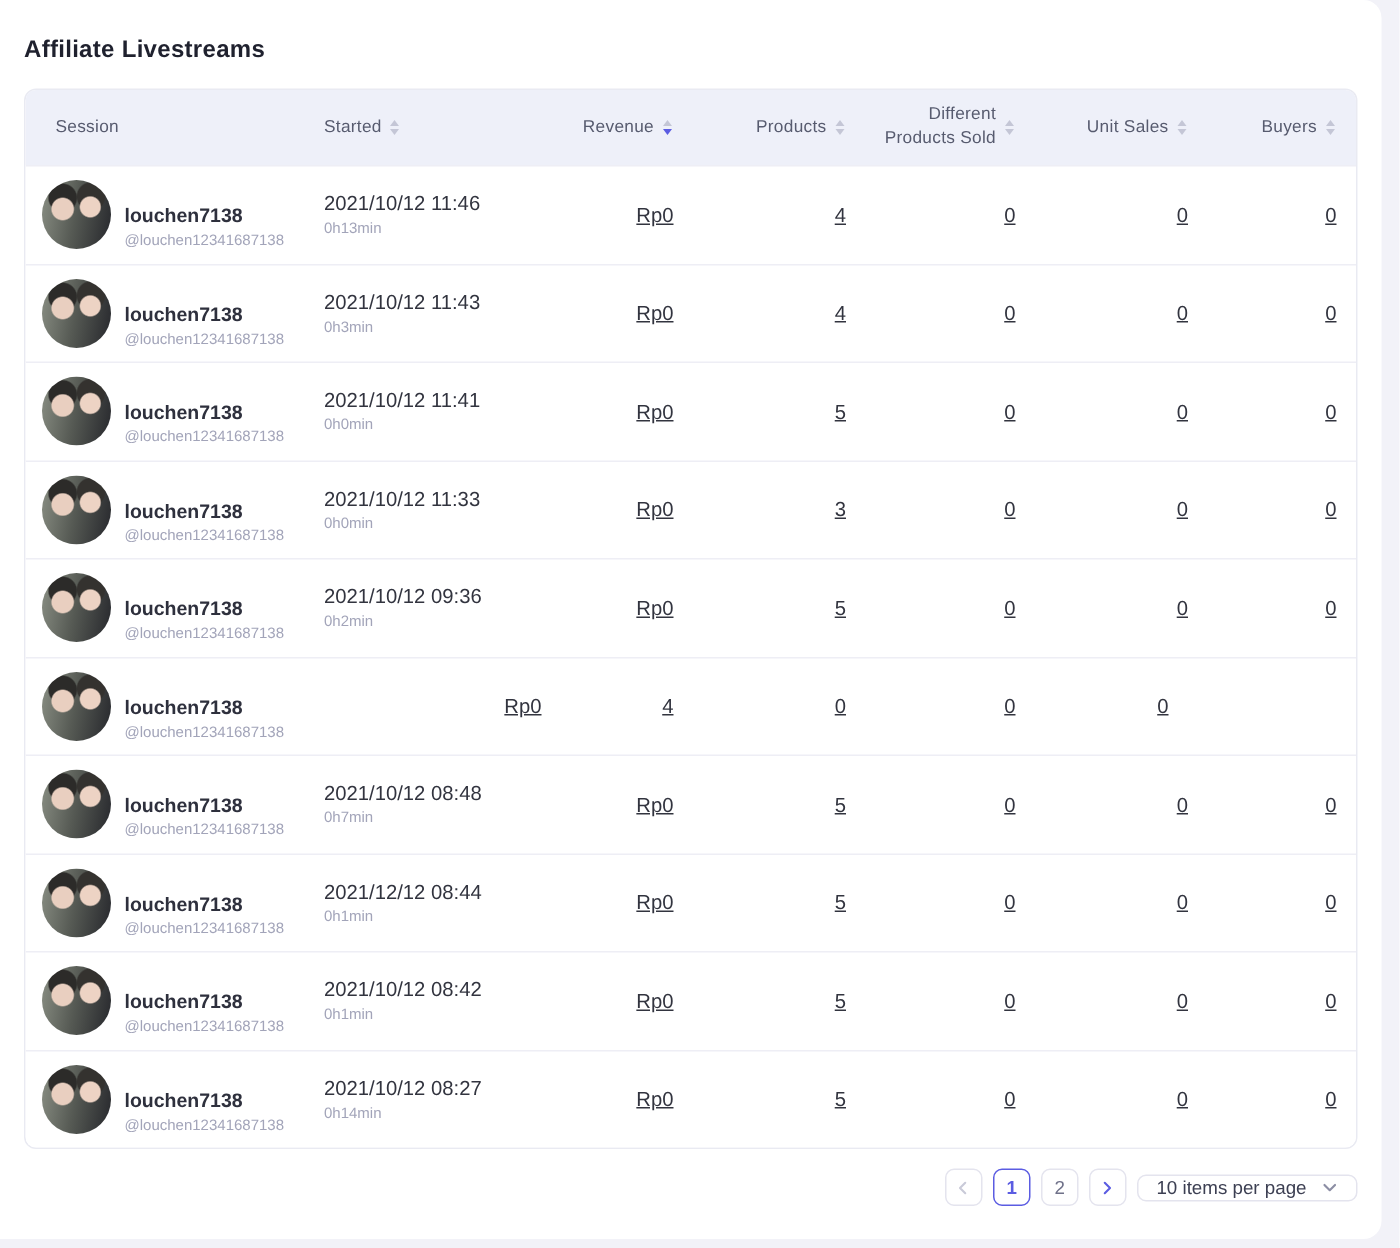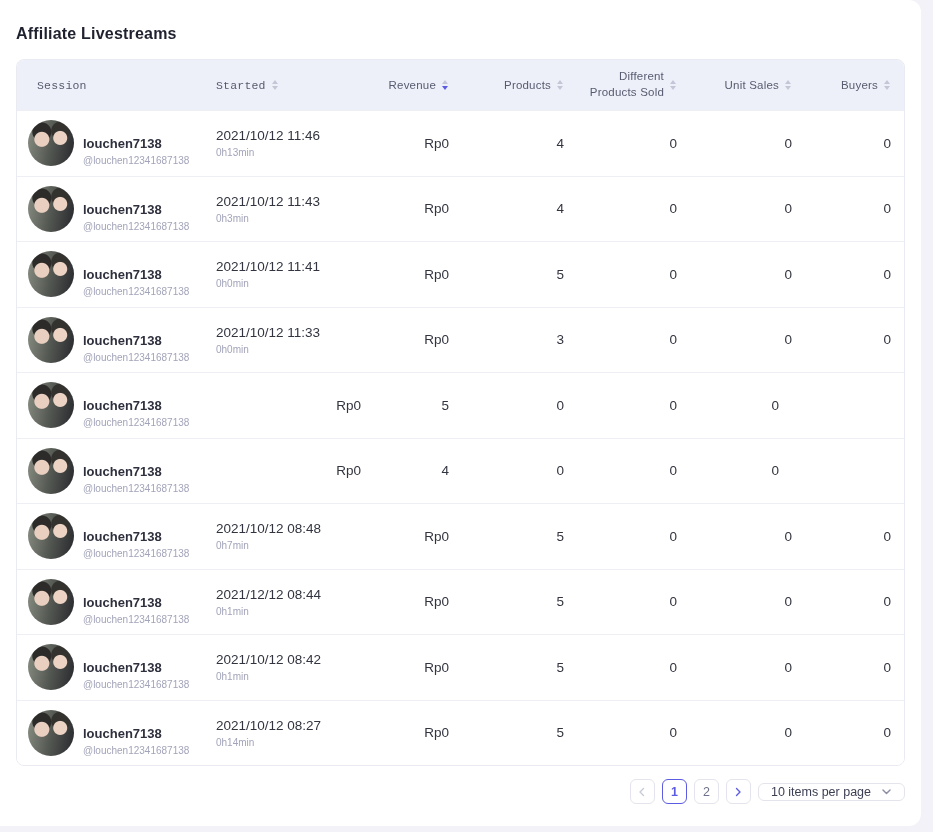--- a/index.html
+++ b/index.html
@@ -52,35 +52,35 @@
   }
   .thead {
     background:#eef0f9;
     height:50px;
   }
   .th {
     display:flex; align-items:center; gap:5px;
     font-size:11.5px; font-weight:500; color:#575b6f;
     letter-spacing:.2px;
   }
-  .th.left  { justify-content:flex-start;font-family:Liberation Mono, monospace; }
+  .th.left  { justify-content:flex-start; }
   .th.num   { justify-content:flex-end; text-align:right; }
   .th-session { padding-left:20px; }
   .th-started { padding-left:12px; }
   .th.last  { padding-right:13px; }
   .two-line { text-align:right; line-height:1.35; }
   .two-line span { display:block; }
   .sort { display:inline-flex; flex-direction:column; align-items:center; cursor:pointer; padding:1px; }
   .c-up   { width:0; height:0; border-left:3.5px solid transparent; border-right:3.5px solid transparent; border-bottom:4px solid #c4c6d6; }
   .c-down { width:0; height:0; border-left:3.5px solid transparent; border-right:3.5px solid transparent; border-top:4px solid #c4c6d6; margin-top:2.5px; }
   .sort.desc .c-down { border-top-color:#5b5ce2; }
   
   .tr { height:65.5px; border-top:1px solid #eeeef5; background:#fff; }
   .td { font-size:13.5px; color:#32343f; }
-  .td.num { text-align:right; }
+  .td.num { text-align:right;text-decoration:underline; }
   .td.last { padding-right:13px; }
   .td-session { display:flex; align-items:flex-end; gap:9px; padding-left:11px; }
   .avatar {
     width:46px; height:46px; border-radius:50%; flex:none;
     background:
       radial-gradient(circle at 30% 42%, #e9cfc0 0 7px, rgba(0,0,0,0) 8px),
       radial-gradient(circle at 70% 39%, #edd3c4 0 6.5px, rgba(0,0,0,0) 7.5px),
       radial-gradient(circle at 30% 26%, #2c2b29 0 9px, rgba(0,0,0,0) 10px),
       radial-gradient(circle at 71% 24%, #34322f 0 9px, rgba(0,0,0,0) 10px),
       linear-gradient(100deg, #8a8f84, #565a54 48%, #26272c);
@@ -255,20 +255,26 @@
           <div class="td num">0</div>
           <div class="td num">0</div>
           <div class="td num last">0</div>
         </div>
         <div class="grid-row tr">
           <div class="td td-session">
             <span class="avatar"></span>
             <span class="stack">
               <span class="uname">louchen7138</span>
               <span class="sub">@louchen12341687138</span>
+            </span>
+          </div>
+          <div class="td td-started">
+            <span class="stack">
+              <span>2021/10/12 09:36</span>
+              <span class="sub">0h2min</span>
             </span>
           </div>
           <div class="td num">Rp0</div>
           <div class="td num">5</div>
           <div class="td num">0</div>
           <div class="td num">0</div>
           <div class="td num last">0</div>
         </div>
         <div class="grid-row tr">
           <div class="td td-session">

